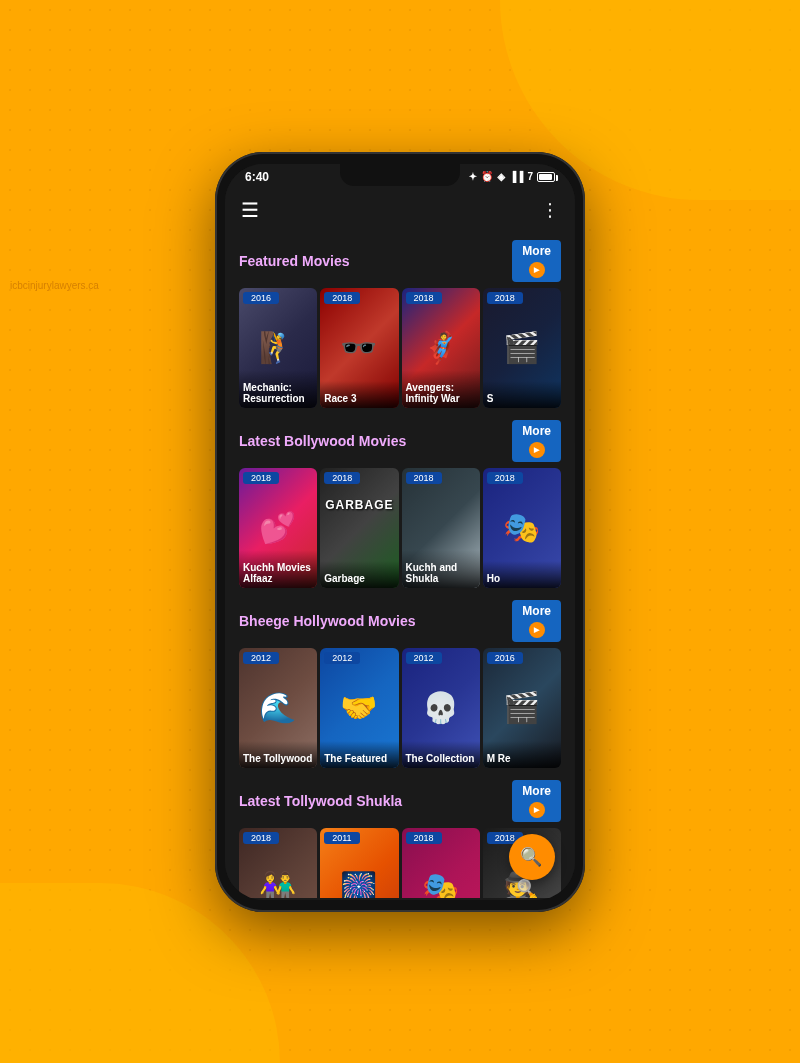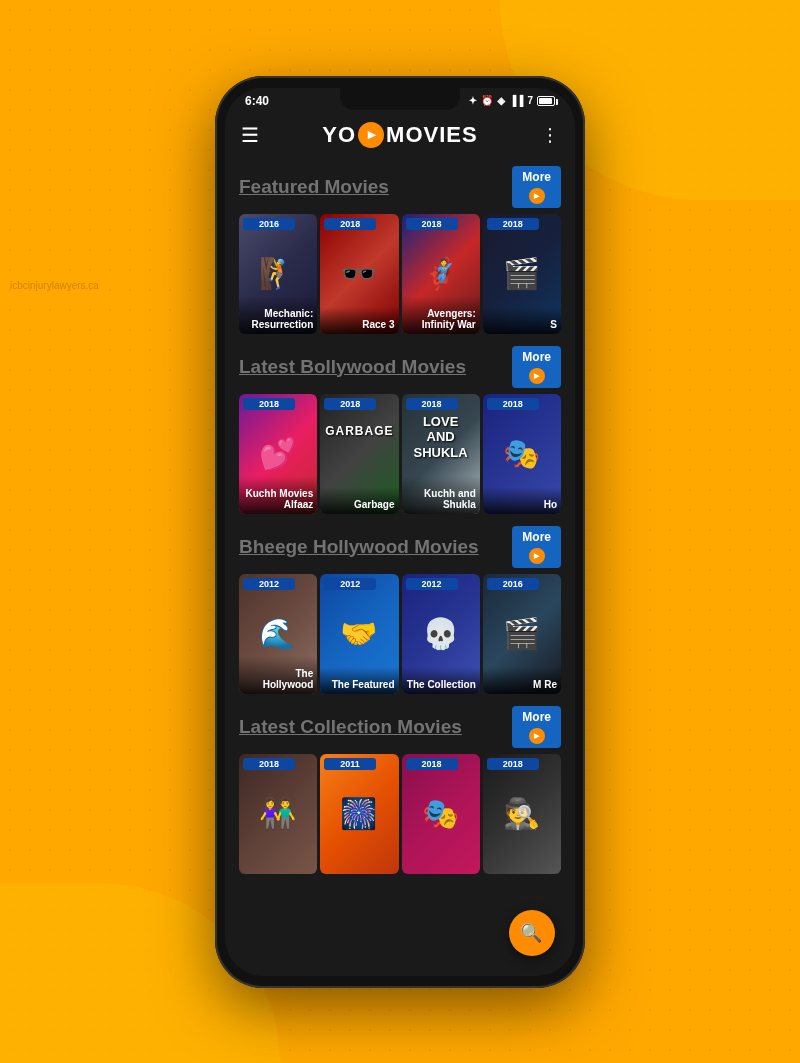--- a/index.html
+++ b/index.html
@@ -43,21 +43,21 @@
       left: 10px;
       color: #cc7700;
       font-size: 10px;
       opacity: 0.8;
       z-index: 5;
     }
     
     .phone {
       position: relative;
       width: 370px;
-      height: 912px;
+      height: 760px;
       background: #111;
       border-radius: 48px;
       box-shadow: 0 20px 60px rgba(0,0,0,0.5), inset 0 0 0 2px #333;
       overflow: hidden;
       z-index: 10;
     }
     .phone-screen {
       position: absolute;
       top: 12px; left: 10px; right: 10px; bottom: 12px;
       background: #1a1a1a;
@@ -158,24 +158,23 @@
     }
     
     .section { margin-bottom: 4px; }
     .section-header {
       display: flex;
       align-items: center;
       justify-content: space-between;
       padding: 8px 14px 6px;
     }
     .section-title {
-      color: #737373;
-      font-size: 19px;
+      color: #f0abfc;
+      font-size: 14px;
       font-weight: bold;
-      text-decoration: underline;
     }
     .more-btn {
       display: flex;
       align-items: center;
       gap: 4px;
       background: #1565C0;
       color: white;
       font-size: 12px;
       padding: 4px 10px;
       border-radius: 4px;
@@ -206,31 +205,31 @@
       overflow: hidden;
       height: 120px;
       background: #333;
     }
     .movie-year-badge {
       position: absolute;
       top: 4px; left: 4px;
       background: #0D47A1;
       color: white;
       font-size: 9px;
-      padding: 1px 16px;
+      padding: 1px 8px;
       border-radius: 3px;
-      font-weight: bold;
+      font-weight: normal;
     }
     .movie-title-overlay {
       position: absolute;
       bottom: 0; left: 0; right: 0;
       background: linear-gradient(transparent, rgba(0,0,0,0.85));
       color: white;
       font-size: 10px;
-      text-align: right;
+      text-align: left;
       padding: 12px 4px 4px;
       font-weight: 600;
     }
     
     .m1 { background: linear-gradient(135deg, #4a4a6a 0%, #2a2a4a 50%, #1a1a3a 100%); }
     .m2 { background: linear-gradient(135deg, #8B0000 0%, #c0392b 50%, #7f0000 100%); }
     .m3 { background: linear-gradient(135deg, #1a237e 0%, #c62828 50%, #6a1b1b 100%); }
     .m4 { background: linear-gradient(135deg, #1a1a2e 0%, #16213e 50%, #0f3460 100%); }
     .m5 { background: linear-gradient(135deg, #6a1b9a 0%, #e91e63 50%, #c62828 100%); }
     .m6 { background: linear-gradient(135deg, #212121 0%, #424242 50%, #1b5e20 100%); }
@@ -330,25 +329,20 @@
         <span>▐▐</span>
         <span>7</span>
         <span class="battery-icon"></span>
       </div>
     </div>
 
     <div class="app-content">
 
       <div class="app-header">
         <span class="header-menu">☰</span>
-        <div class="header-logo">
-          <span class="logo-yo">YO</span>
-          <div class="logo-play"></div>
-          <span class="logo-movies">MOVIES</span>
-        </div>
         <span class="header-dots">⋮</span>
       </div>
 
       <div class="section">
         <div class="section-header">
           <span class="section-title">Featured Movies</span>
           <div class="more-btn">
             <span>More</span>
             <div class="more-play">▶</div>
           </div>
@@ -390,21 +384,20 @@
             <div class="movie-figure">💕</div>
             <div class="movie-year-badge">2018</div>
             <div class="movie-title-overlay">Kuchh Movies Alfaaz</div>
           </div>
           <div class="movie-card m6">
             <div class="garbage-text">GARBAGE</div>
             <div class="movie-year-badge">2018</div>
             <div class="movie-title-overlay">Garbage</div>
           </div>
           <div class="movie-card m7">
-            <div class="love-shukla-text">LOVE<br>AND<br>SHUKLA</div>
             <div class="movie-year-badge">2018</div>
             <div class="movie-title-overlay">Kuchh and Shukla</div>
           </div>
           <div class="movie-card m8">
             <div class="movie-figure">🎭</div>
             <div class="movie-year-badge">2018</div>
             <div class="movie-title-overlay">Ho</div>
           </div>
         </div>
       </div>
@@ -414,21 +407,21 @@
           <span class="section-title">Bheege Hollywood Movies</span>
           <div class="more-btn">
             <span>More</span>
             <div class="more-play">▶</div>
           </div>
         </div>
         <div class="movie-row">
           <div class="movie-card m9">
             <div class="movie-figure">🌊</div>
             <div class="movie-year-badge">2012</div>
-            <div class="movie-title-overlay">The Hollywood</div>
+            <div class="movie-title-overlay">The Tollywood</div>
           </div>
           <div class="movie-card m10">
             <div class="movie-figure">🤝</div>
             <div class="movie-year-badge">2012</div>
             <div class="movie-title-overlay">The Featured</div>
           </div>
           <div class="movie-card m11">
             <div class="movie-figure">💀</div>
             <div class="movie-year-badge">2012</div>
             <div class="movie-title-overlay">The Collection</div>
@@ -436,21 +429,21 @@
           <div class="movie-card m12">
             <div class="movie-figure">🎬</div>
             <div class="movie-year-badge">2016</div>
             <div class="movie-title-overlay">M Re</div>
           </div>
         </div>
       </div>
 
       <div class="section">
         <div class="section-header">
-          <span class="section-title">Latest Collection Movies</span>
+          <span class="section-title">Latest Tollywood Shukla</span>
           <div class="more-btn">
             <span>More</span>
             <div class="more-play">▶</div>
           </div>
         </div>
         <div class="movie-row">
           <div class="movie-card m13">
             <div class="movie-figure">👫</div>
             <div class="movie-year-badge">2018</div>
           </div>

